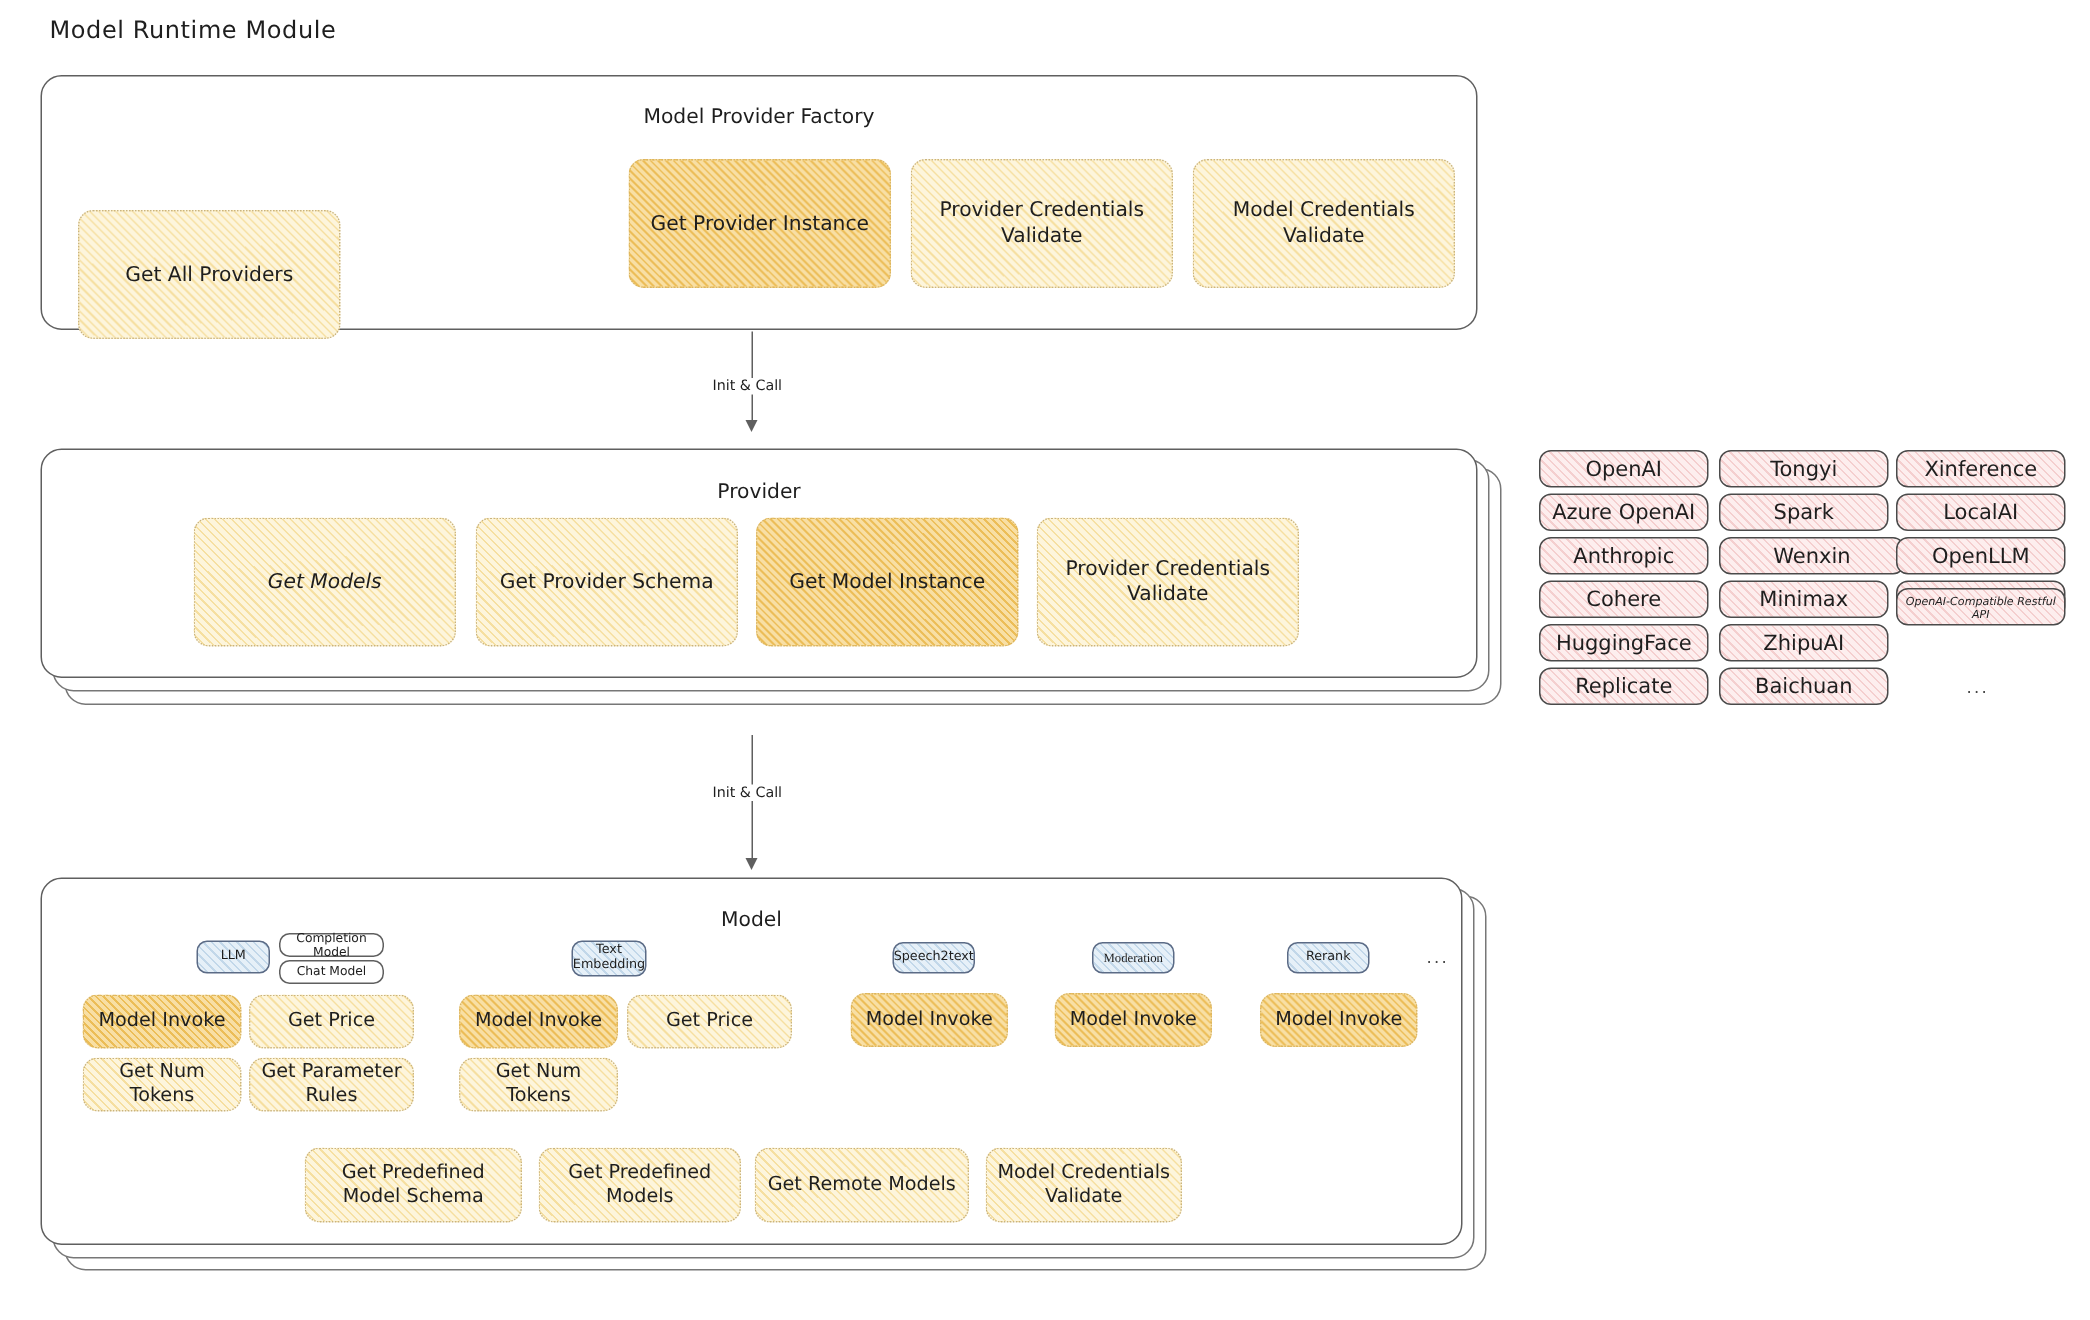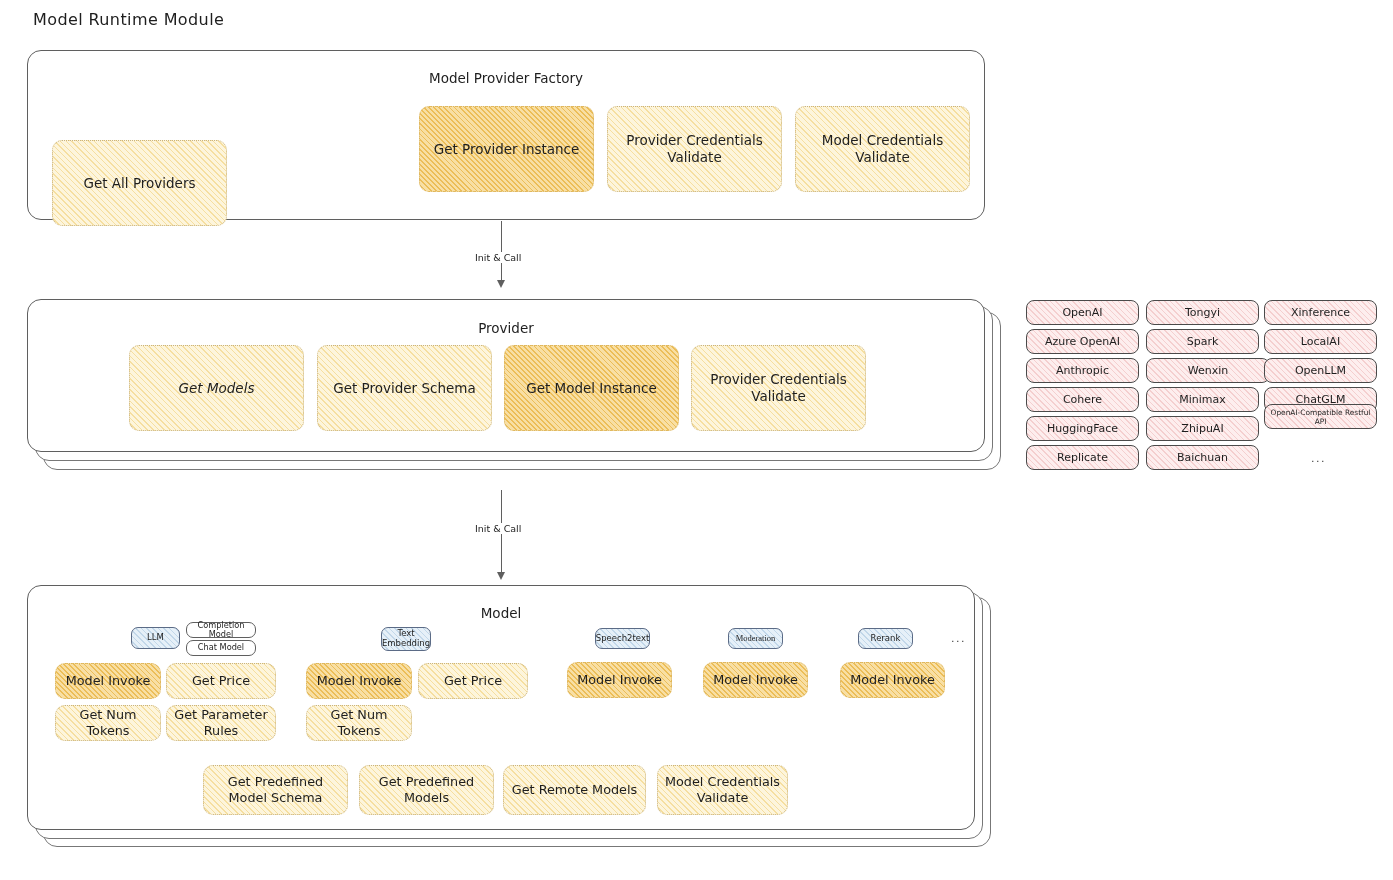--- a/index.html
+++ b/index.html
@@ -95,21 +95,21 @@
     border-color: #5f5f5f;
     font-size: 8.2px;
   }
 
   
   .chip {
     position: absolute;
     border: 1.3px solid #4a4a4a;
     border-radius: 8px;
     display: flex; align-items: center; justify-content: center;
-    font-size: 11px;
+    font-size: 14px;
     color: #1e1e1e;
     text-align: center;
     background-color: #fdeeee;
     background-image: repeating-linear-gradient(
         45deg, rgba(231,160,160,.40) 0 1px, rgba(255,255,255,0) 1px 4px);
     padding: 1px 2px;
   }
   .ellipsis {
     position: absolute;
     font-size: 11px; color: #444;
@@ -227,21 +227,21 @@
   </div>
   <div class="chip" style="left:1264px; top:329px; width:113px; height:25px;">
     <span>LocalAI</span>
   </div>
   <div class="chip" style="left:1264px; top:358px; width:113px; height:25px;">
     <span>OpenLLM</span>
   </div>
   <div class="chip" style="left:1264px; top:387px; width:113px; height:25px;">
     <span>ChatGLM</span>
   </div>
-  <div class="chip" style="left:1264px; top:404px; width:113px; height:25px; font-size:7.4px;">
+  <div class="chip" style="left:1264px; top:392px; width:113px; height:25px; font-size:7.4px;font-style:italic;">
     <span>OpenAI-Compatible Restful API</span>
   </div>
   <div class="ellipsis" style="left:1311px; top:452px;">...</div>
 
   <div class="arrow-line" style="left:501px; top:490px; height:84px;"></div>
   <div class="arrow-head" style="left:497px; top:572px;"></div>
   <div class="arrow-label" style="left:471px; top:523px;">Init &amp; Call</div>
 
   <div class="stack-layer" style="left:43px; top:597px; width:948px; height:250px;"></div>
   <div class="stack-layer" style="left:35px; top:592px; width:948px; height:247px;"></div>

